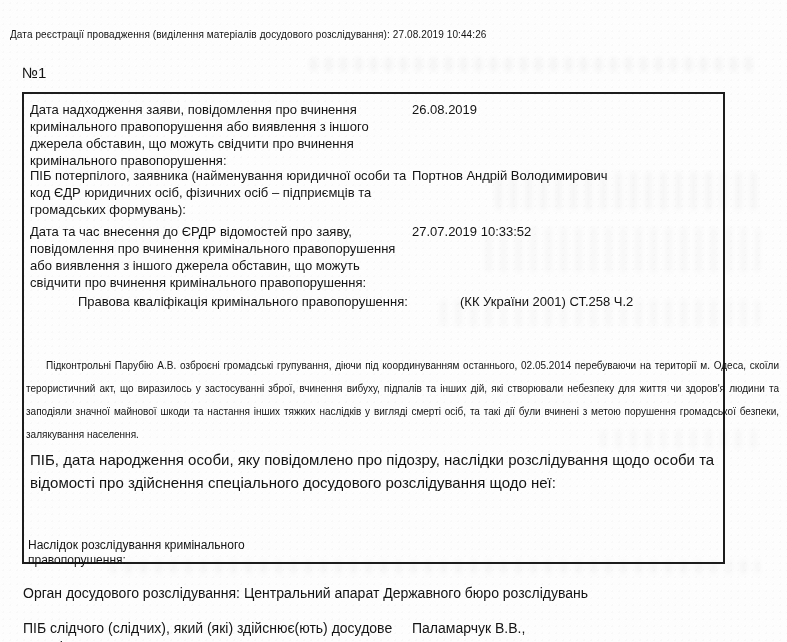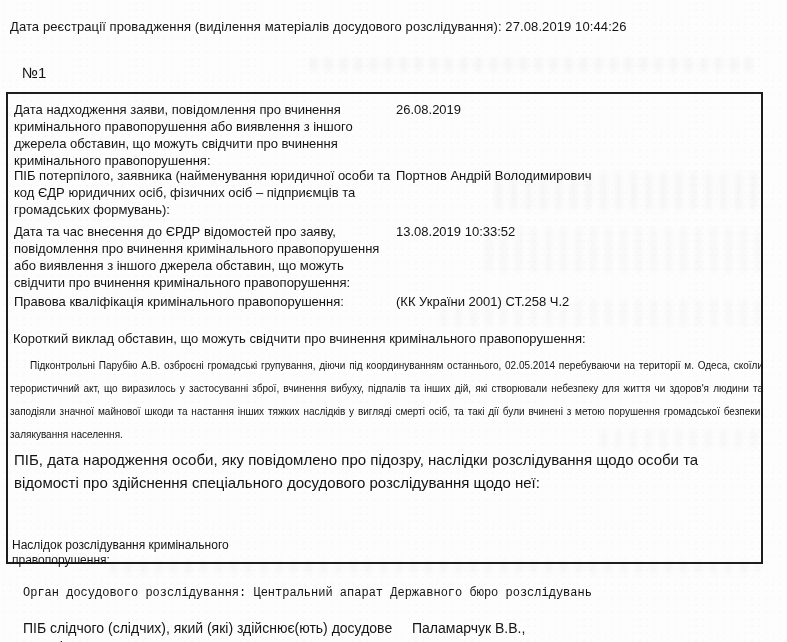--- a/index.html
+++ b/index.html
@@ -29,51 +29,51 @@
   }
   .g1 { top: 58px;  left: 310px; width: 450px; height: 13px; }
   .g2 { top: 172px; left: 495px; width: 265px; height: 38px; opacity:.35; }
   .g3 { top: 228px; left: 485px; width: 275px; height: 44px; opacity:.3; }
   .g4 { top: 300px; left: 440px; width: 320px; height: 26px; opacity:.3; }
   .g5 { top: 430px; left: 600px; width: 160px; height: 18px; opacity:.3; }
   .g6 { top: 560px; left: 110px; width: 650px; height: 14px; opacity:.35; }
 
   .header-line {
     position: absolute;
-    left: 10px; top: 16px;
+    left: 10px; top: 24px;
     width: 715px;
-    font-size: 13px;
+    font-size: 10px;
     line-height: 21px;
     letter-spacing: 0.1px;
   }
   .case-number {
     position: absolute;
     left: 22px; top: 64px;
     font-size: 15px;
   }
   .record-box {
     position: absolute;
-    left: 6px; top: 92px;
-    width: 757px; height: 472px;
+    left: 22px; top: 92px;
+    width: 703px; height: 472px;
     border: 2px solid #1d1d1d;
     background: transparent;
   }
   .record-box .label,
   .record-box .value,
   .record-box .full-label {
     position: absolute;
     font-size: 13px;
     line-height: 17px;
   }
   .record-box .label { left: 6px; width: 380px; }
   .record-box .value { left: 388px; width: 360px; }
   .lbl-r1, .val-r1 { top: 7px; }
   .lbl-r2, .val-r2 { top: 73px; }
   .lbl-r3, .val-r3 { top: 129px; }
-  .lbl-r4, .val-r4 { top: 199px; }
+  .lbl-r4, .val-r4 { top: 199px; margin-left: 48px; }
   .summary-label {
     position: absolute;
     left: 5px; top: 236px;
     width: 748px;
     font-size: 13px; line-height: 17px;
   }
   .summary-text {
     position: absolute;
     left: 2px; top: 260px;
     width: 753px;
@@ -97,21 +97,21 @@
   .outcome-label {
     position: absolute;
     left: 4px; top: 444px;
     width: 310px;
     font-size: 12px; line-height: 14.5px;
   }
   .org-line {
     position: absolute;
     left: 23px; top: 584px;
     width: 740px;
-    font-size: 12px; line-height: 18px; font-family: Liberation Mono, monospace;
+    font-size: 14px; line-height: 18px;
   }
   .investigator-row .label {
     position: absolute;
     left: 23px; top: 619px;
     width: 392px;
     font-size: 14px; line-height: 19px;
   }
   .investigator-row .value {
     position: absolute;
     left: 412px; top: 619px;
@@ -137,26 +137,25 @@
 
   <div class="record-box">
 
     <div class="label lbl-r1">Дата надходження заяви, повідомлення про вчинення кримінального правопорушення або виявлення з іншого джерела обставин, що можуть свідчити про вчинення кримінального правопорушення:</div>
     <div class="value val-r1">26.08.2019</div>
 
     <div class="label lbl-r2">ПІБ потерпілого, заявника (найменування юридичної особи та код ЄДР юридичних осіб, фізичних осіб – підприємців та громадських формувань):</div>
     <div class="value val-r2">Портнов Андрій Володимирович</div>
 
     <div class="label lbl-r3">Дата та час внесення до ЄРДР відомостей про заяву, повідомлення про вчинення кримінального правопорушення або виявлення з іншого джерела обставин, що можуть свідчити про вчинення кримінального правопорушення:</div>
-    <div class="value val-r3">13.08.2019 10:33:52</div>
+    <div class="value val-r3">27.07.2019 10:33:52</div>
 
     <div class="label lbl-r4">Правова кваліфікація кримінального правопорушення:</div>
     <div class="value val-r4">(КК України 2001) СТ.258 Ч.2</div>
 
-    <div class="summary-label">Короткий виклад обставин, що можуть свідчити про вчинення кримінального правопорушення:</div>
 
     <div class="summary-text">Підконтрольні Парубію А.В. озброєні громадські групування, діючи під координуванням останнього, 02.05.2014 перебуваючи на території м. Одеса, скоїли терористичний акт, що виразилось у застосуванні зброї, вчинення вибуху, підпалів та інших дій, які створювали небезпеку для життя чи здоров'я людини та заподіяли значної майнової шкоди та настання інших тяжких наслідків у вигляді смерті осіб, та такі дії були вчинені з метою порушення громадської безпеки, залякування населення.</div>
 
     <div class="suspect-label">ПІБ, дата народження особи, яку повідомлено про підозру, наслідки розслідування щодо особи та відомості про здійснення спеціального досудового розслідування щодо неї:</div>
 
 
     <div class="outcome-label">Наслідок розслідування кримінального правопорушення:</div>
   </div>
 
   <div class="org-line">Орган досудового розслідування: Центральний апарат Державного бюро розслідувань</div>

